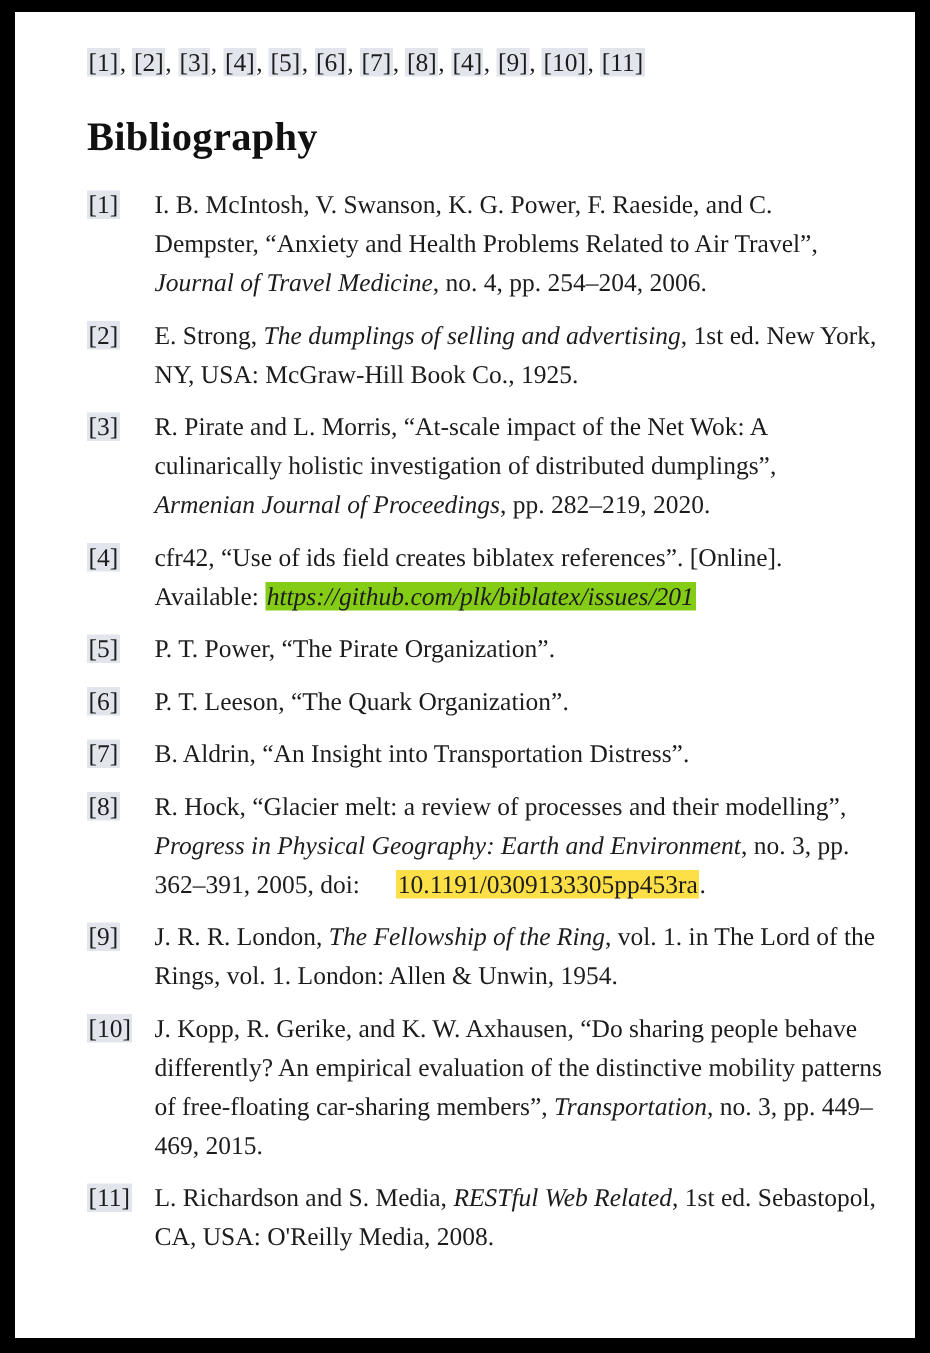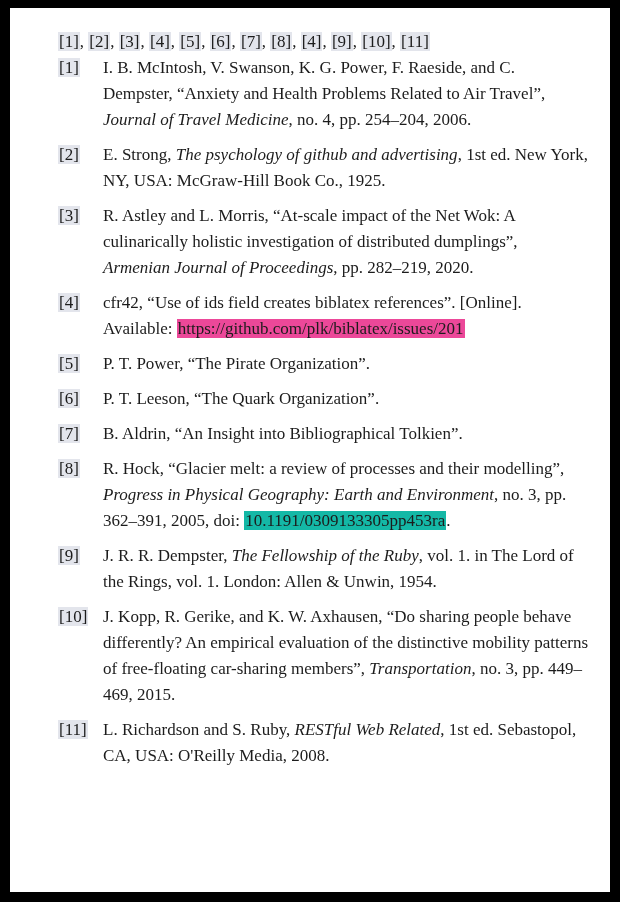--- a/index.html
+++ b/index.html
@@ -50,59 +50,60 @@
     flex: 1 1 auto;
   }
   .seg-italic { font-style: italic; }
   .seg-link { background: #e3e5ec; padding: 0 1px; }
 </style>
 </head>
 <body style="background: rgb(0, 0, 0);">
 
 <div class="page" style="background: rgb(255, 255, 255); color: rgb(28, 28, 28); padding-left: 48px;">
   <div class="citation-line"><span class="link-box" style="background: rgb(227, 229, 236);">[1]</span>, <span class="link-box" style="background: rgb(227, 229, 236);">[2]</span>, <span class="link-box" style="background: rgb(227, 229, 236);">[3]</span>, <span class="link-box" style="background: rgb(227, 229, 236);">[4]</span>, <span class="link-box" style="background: rgb(227, 229, 236);">[5]</span>, <span class="link-box" style="background: rgb(227, 229, 236);">[6]</span>, <span class="link-box" style="background: rgb(227, 229, 236);">[7]</span>, <span class="link-box" style="background: rgb(227, 229, 236);">[8]</span>, <span class="link-box" style="background: rgb(227, 229, 236);">[4]</span>, <span class="link-box" style="background: rgb(227, 229, 236);">[9]</span>, <span class="link-box" style="background: rgb(227, 229, 236);">[10]</span>, <span class="link-box" style="background: rgb(227, 229, 236);">[11]</span></div>
+  <div class="heading">Bibliography</div>
   <div class="ref-list">
       <div class="ref">
         <div class="ref-label-cell"><span class="link-box" style="background: rgb(227, 229, 236);">[1]</span></div>
         <div class="ref-body"><span>I. B. McIntosh, V. Swanson, K. G. Power, F. Raeside, and C. Dempster, “Anxiety and Health Problems Related to Air Travel”, </span><span class="seg-italic">Journal of Travel Medicine</span><span>, no. 4, pp. 254–204, 2006.</span></div>
       </div>
       <div class="ref">
         <div class="ref-label-cell"><span class="link-box" style="background: rgb(227, 229, 236);">[2]</span></div>
-        <div class="ref-body"><span>E. Strong, </span><span class="seg-italic">The psychology of github and advertising</span><span>, 1st ed. New York, NY, USA: McGraw-Hill Book Co., 1925.</span></div>
+        <div class="ref-body"><span>E. Strong, </span><span class="seg-italic">The dumplings of selling and advertising</span><span>, 1st ed. New York, NY, USA: McGraw-Hill Book Co., 1925.</span></div>
       </div>
       <div class="ref">
         <div class="ref-label-cell"><span class="link-box" style="background: rgb(227, 229, 236);">[3]</span></div>
-        <div class="ref-body"><span>R. Astley and L. Morris, “At-scale impact of the Net Wok: A culinarically holistic investigation of distributed dumplings”, </span><span class="seg-italic">Armenian Journal of Proceedings</span><span>, pp. 282–219, 2020.</span></div>
+        <div class="ref-body"><span>R. Pirate and L. Morris, “At-scale impact of the Net Wok: A culinarically holistic investigation of distributed dumplings”, </span><span class="seg-italic">Armenian Journal of Proceedings</span><span>, pp. 282–219, 2020.</span></div>
       </div>
       <div class="ref">
         <div class="ref-label-cell"><span class="link-box" style="background: rgb(227, 229, 236);">[4]</span></div>
-        <div class="ref-body"><span>cfr42, “Use of ids field creates biblatex references”. [Online]. Available: </span><span class="seg-link" style="background: #ec4899;">https://github.com/plk/biblatex/issues/201</span></div>
+        <div class="ref-body"><span>cfr42, “Use of ids field creates biblatex references”. [Online]. Available: </span><span class="seg-link" style="background: #84cc16; font-style: italic;">https://github.com/plk/biblatex/issues/201</span></div>
       </div>
       <div class="ref">
         <div class="ref-label-cell"><span class="link-box" style="background: rgb(227, 229, 236);">[5]</span></div>
         <div class="ref-body"><span>P. T. Power, “The Pirate Organization”.</span></div>
       </div>
       <div class="ref">
         <div class="ref-label-cell"><span class="link-box" style="background: rgb(227, 229, 236);">[6]</span></div>
         <div class="ref-body"><span>P. T. Leeson, “The Quark Organization”.</span></div>
       </div>
       <div class="ref">
         <div class="ref-label-cell"><span class="link-box" style="background: rgb(227, 229, 236);">[7]</span></div>
-        <div class="ref-body"><span>B. Aldrin, “An Insight into Bibliographical Tolkien”.</span></div>
+        <div class="ref-body"><span>B. Aldrin, “An Insight into Transportation Distress”.</span></div>
       </div>
       <div class="ref">
         <div class="ref-label-cell"><span class="link-box" style="background: rgb(227, 229, 236);">[8]</span></div>
-        <div class="ref-body"><span>R. Hock, “Glacier melt: a review of processes and their modelling”, </span><span class="seg-italic">Progress in Physical Geography: Earth and Environment</span><span>, no. 3, pp. 362–391, 2005, doi: </span><span class="seg-link" style="background: #14b8a6;">10.1191/0309133305pp453ra</span><span>.</span></div>
+        <div class="ref-body"><span>R. Hock, “Glacier melt: a review of processes and their modelling”, </span><span class="seg-italic">Progress in Physical Geography: Earth and Environment</span><span>, no. 3, pp. 362–391, 2005, doi: </span><span class="seg-link" style="background: #fde047; margin-left: 20px;">10.1191/0309133305pp453ra</span><span>.</span></div>
       </div>
       <div class="ref">
         <div class="ref-label-cell"><span class="link-box" style="background: rgb(227, 229, 236);">[9]</span></div>
-        <div class="ref-body"><span>J. R. R. Dempster, </span><span class="seg-italic">The Fellowship of the Ruby</span><span>, vol. 1. in The Lord of the Rings, vol. 1. London: Allen &amp; Unwin, 1954.</span></div>
+        <div class="ref-body"><span>J. R. R. London, </span><span class="seg-italic">The Fellowship of the Ring</span><span>, vol. 1. in The Lord of the Rings, vol. 1. London: Allen &amp; Unwin, 1954.</span></div>
       </div>
       <div class="ref">
         <div class="ref-label-cell"><span class="link-box" style="background: rgb(227, 229, 236);">[10]</span></div>
         <div class="ref-body"><span>J. Kopp, R. Gerike, and K. W. Axhausen, “Do sharing people behave differently? An empirical evaluation of the distinctive mobility patterns of free-floating car-sharing members”, </span><span class="seg-italic">Transportation</span><span>, no. 3, pp. 449–469, 2015.</span></div>
       </div>
       <div class="ref">
         <div class="ref-label-cell"><span class="link-box" style="background: rgb(227, 229, 236);">[11]</span></div>
-        <div class="ref-body"><span>L. Richardson and S. Ruby, </span><span class="seg-italic">RESTful Web Related</span><span>, 1st ed. Sebastopol, CA, USA: O'Reilly Media, 2008.</span></div>
+        <div class="ref-body"><span>L. Richardson and S. Media, </span><span class="seg-italic">RESTful Web Related</span><span>, 1st ed. Sebastopol, CA, USA: O'Reilly Media, 2008.</span></div>
       </div>
     </div>
 </div>
 
 </body></html>

